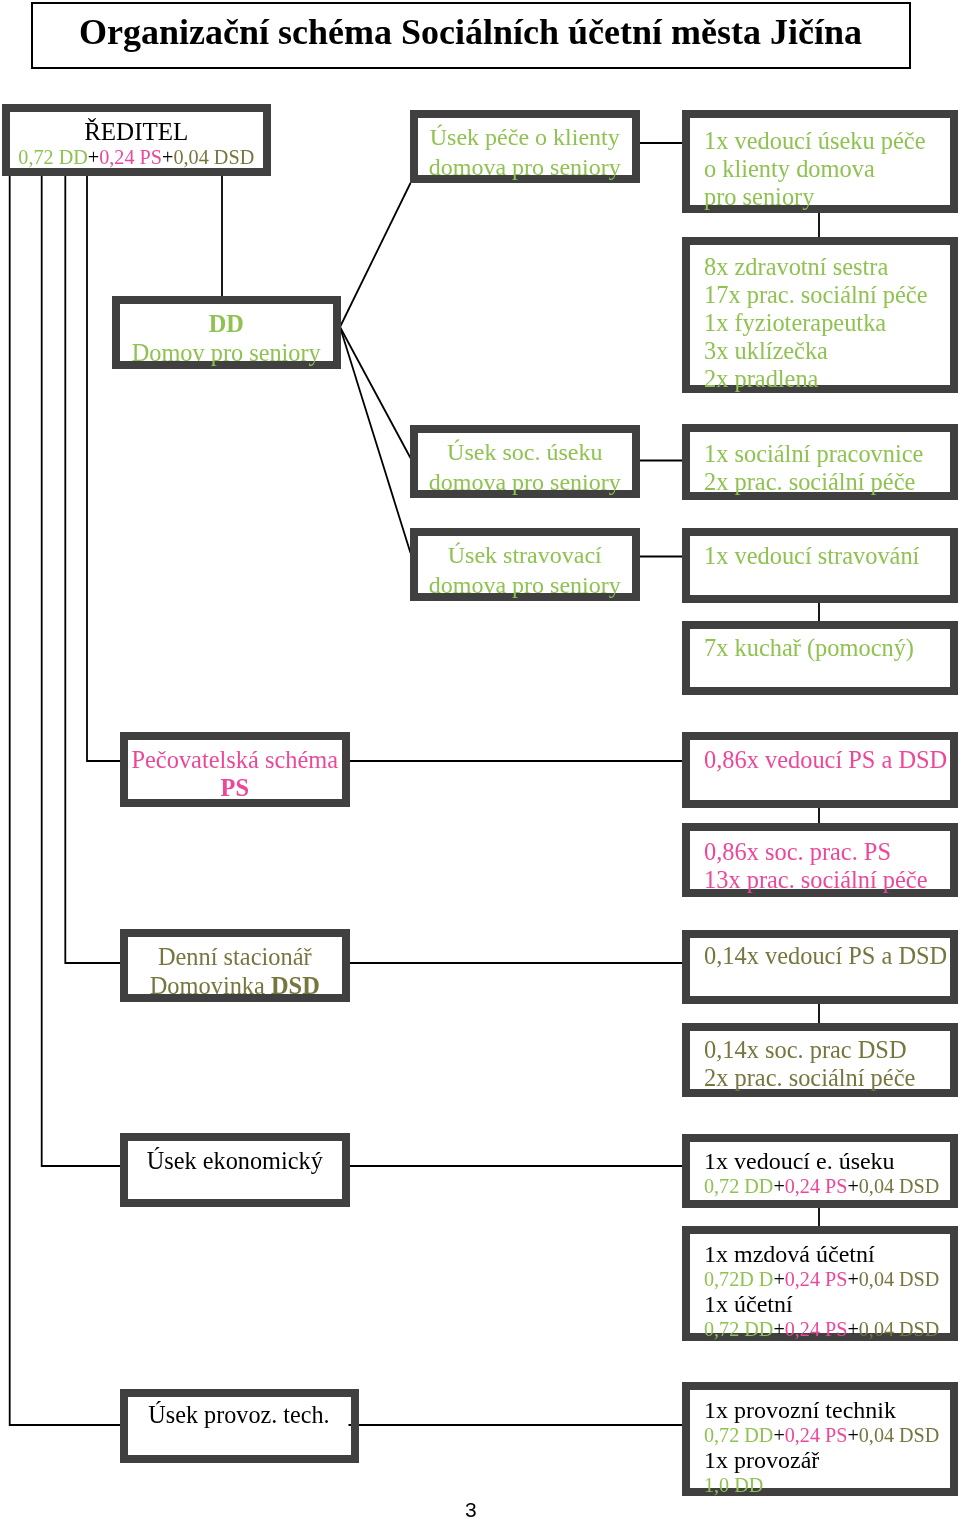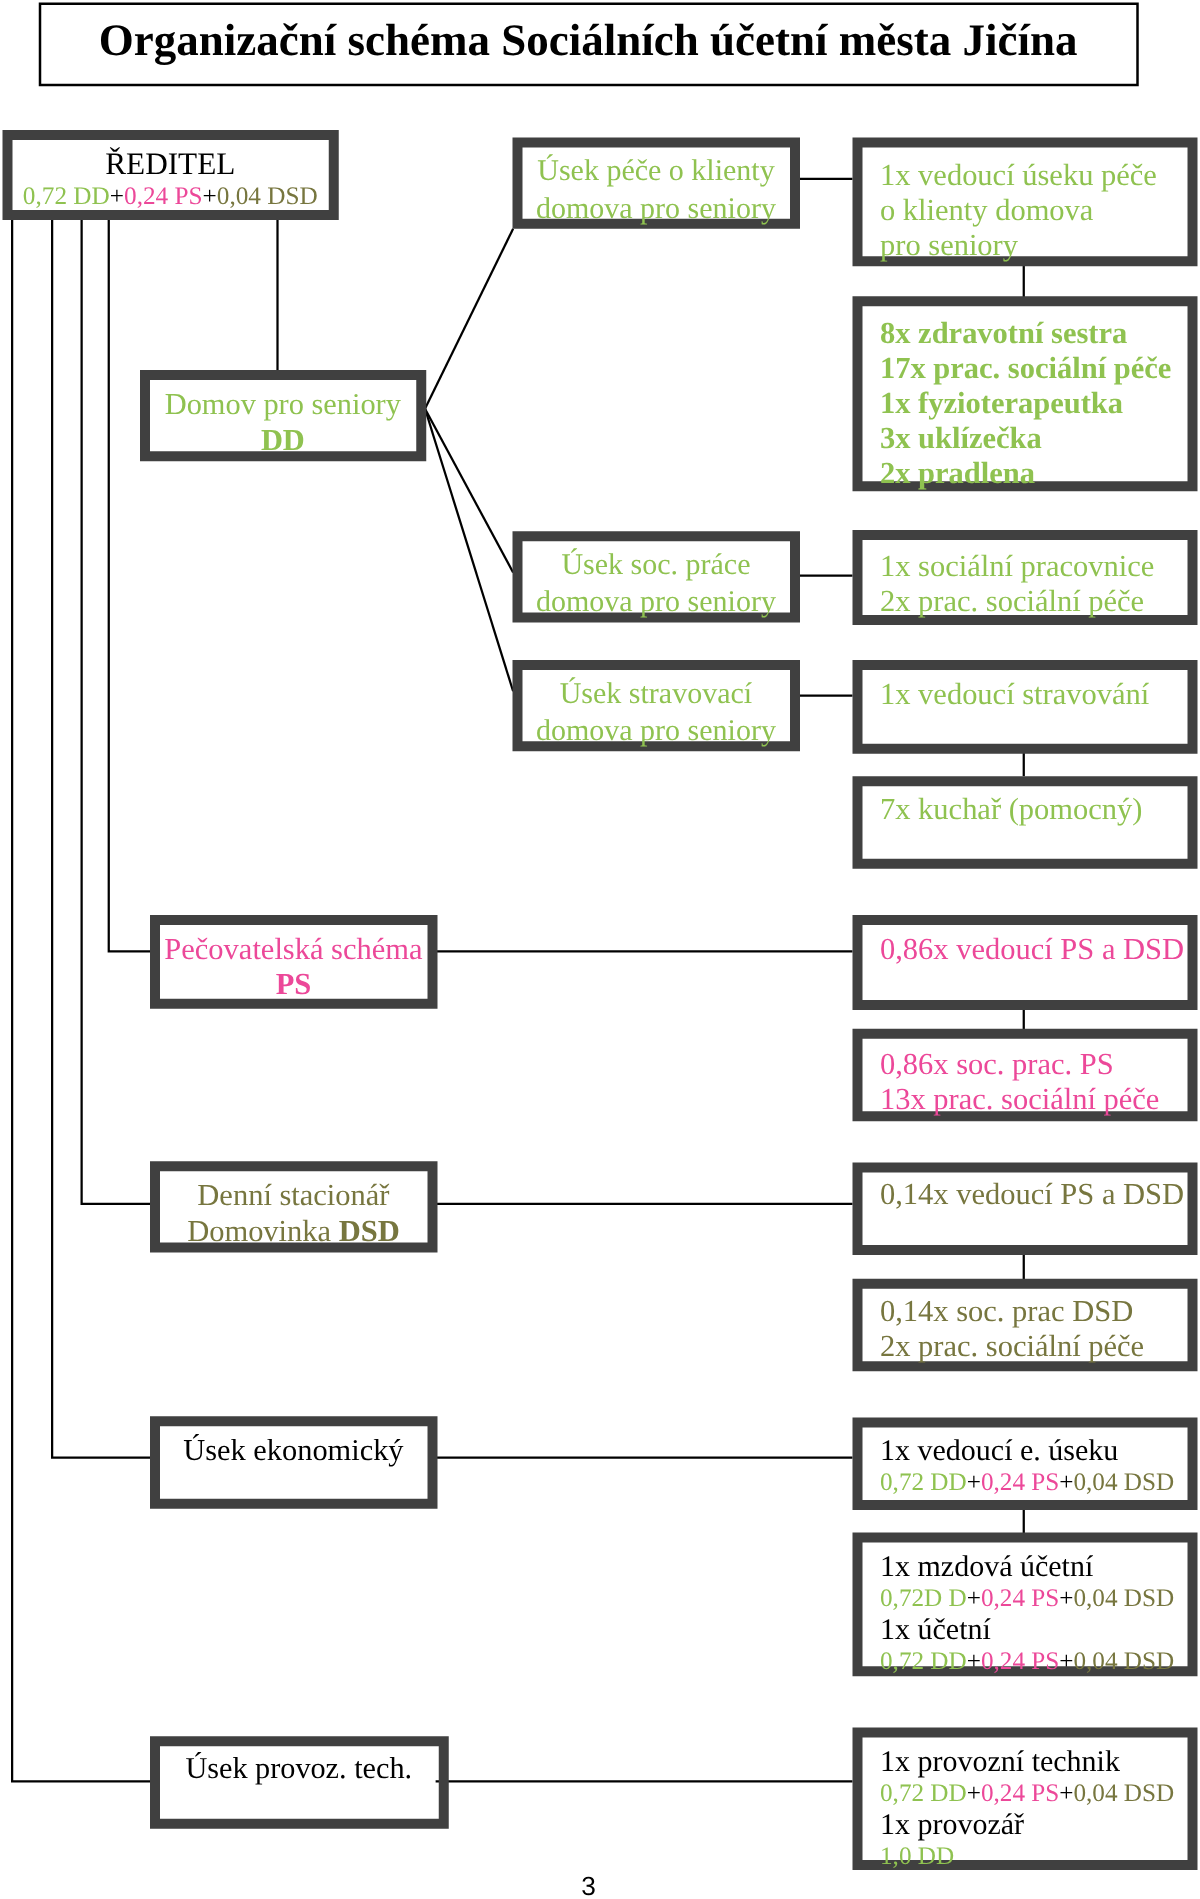--- a/index.html
+++ b/index.html
@@ -61,53 +61,53 @@
 
   <div class="box" style="left:1.5px;top:104px;width:269.5px;height:72px;">
     <div class="txt ctr" style="top:5.5px;">
       <div class="ln1 c-black" style="font-size:25px;line-height:27px;">ŘEDITEL</div>
       <div class="ln1" style="font-size:20.2px;line-height:24px;"><span class="c-green">0,72 DD</span><span class="c-black">+</span><span class="c-orange">0,24 PS</span><span class="c-black">+</span><span class="c-olive">0,04 DSD</span></div>
     </div>
   </div>
 
   <div class="box" style="left:112px;top:296px;width:228.5px;height:73px;">
     <div class="txt ctr" style="top:4.5px;line-height:29.5px;">
+      <div class="ln1 c-green" style="font-size:24.3px;font-weight:bold;">DD</div>
       <div class="ln1 c-green" style="font-size:24.3px;">Domov pro seniory</div>
-      <div class="ln1 c-green" style="font-size:24.3px;font-weight:bold;">DD</div>
     </div>
   </div>
 
   <div class="box" style="left:410px;top:110px;width:229.5px;height:73px;">
     <div class="txt ctr" style="top:3.5px;line-height:30.5px;">
       <div class="ln1 c-green" style="font-size:24px;">Úsek péče o klienty</div>
       <div class="ln1 c-green" style="font-size:24px;">domova pro seniory</div>
     </div>
   </div>
 
   <div class="box" style="left:682px;top:110px;width:275.5px;height:103px;">
     <div class="txt lft" style="top:8.5px;left:14px;">
       <div class="ln1 c-green" style="font-size:24.4px;">1x vedoucí úseku péče</div>
       <div class="ln1 c-green" style="font-size:24.4px;">o klienty domova</div>
       <div class="ln1 c-green" style="font-size:24.4px;">pro seniory</div>
     </div>
   </div>
 
-  <div class="box" style="left:682px;top:237px;width:275.5px;height:155.5px;font-weight:bold;">
+  <div class="box" style="left:682px;top:237px;width:275.5px;height:155.5px;">
     <div class="txt lft" style="top:8.3px;left:14px;">
       <div class="ln1 c-green" style="font-size:24.4px;">8x zdravotní sestra</div>
       <div class="ln1 c-green" style="font-size:24.4px;">17x prac. sociální péče</div>
       <div class="ln1 c-green" style="font-size:24.4px;">1x fyzioterapeutka</div>
       <div class="ln1 c-green" style="font-size:24.4px;">3x uklízečka</div>
       <div class="ln1 c-green" style="font-size:24.4px;">2x pradlena</div>
     </div>
   </div>
 
   <div class="box" style="left:410px;top:425px;width:229.5px;height:72.5px;">
     <div class="txt ctr" style="top:3.5px;line-height:30.5px;">
-      <div class="ln1 c-green" style="font-size:24px;">Úsek soc. práce</div>
+      <div class="ln1 c-green" style="font-size:24px;">Úsek soc. úseku</div>
       <div class="ln1 c-green" style="font-size:24px;">domova pro seniory</div>
     </div>
   </div>
 
   <div class="box" style="left:682px;top:424px;width:275.5px;height:75.5px;">
     <div class="txt lft" style="top:7.5px;left:14px;">
       <div class="ln1 c-green" style="font-size:24.4px;">1x sociální pracovnice</div>
       <div class="ln1 c-green" style="font-size:24.4px;">2x prac. sociální péče</div>
     </div>
   </div>

